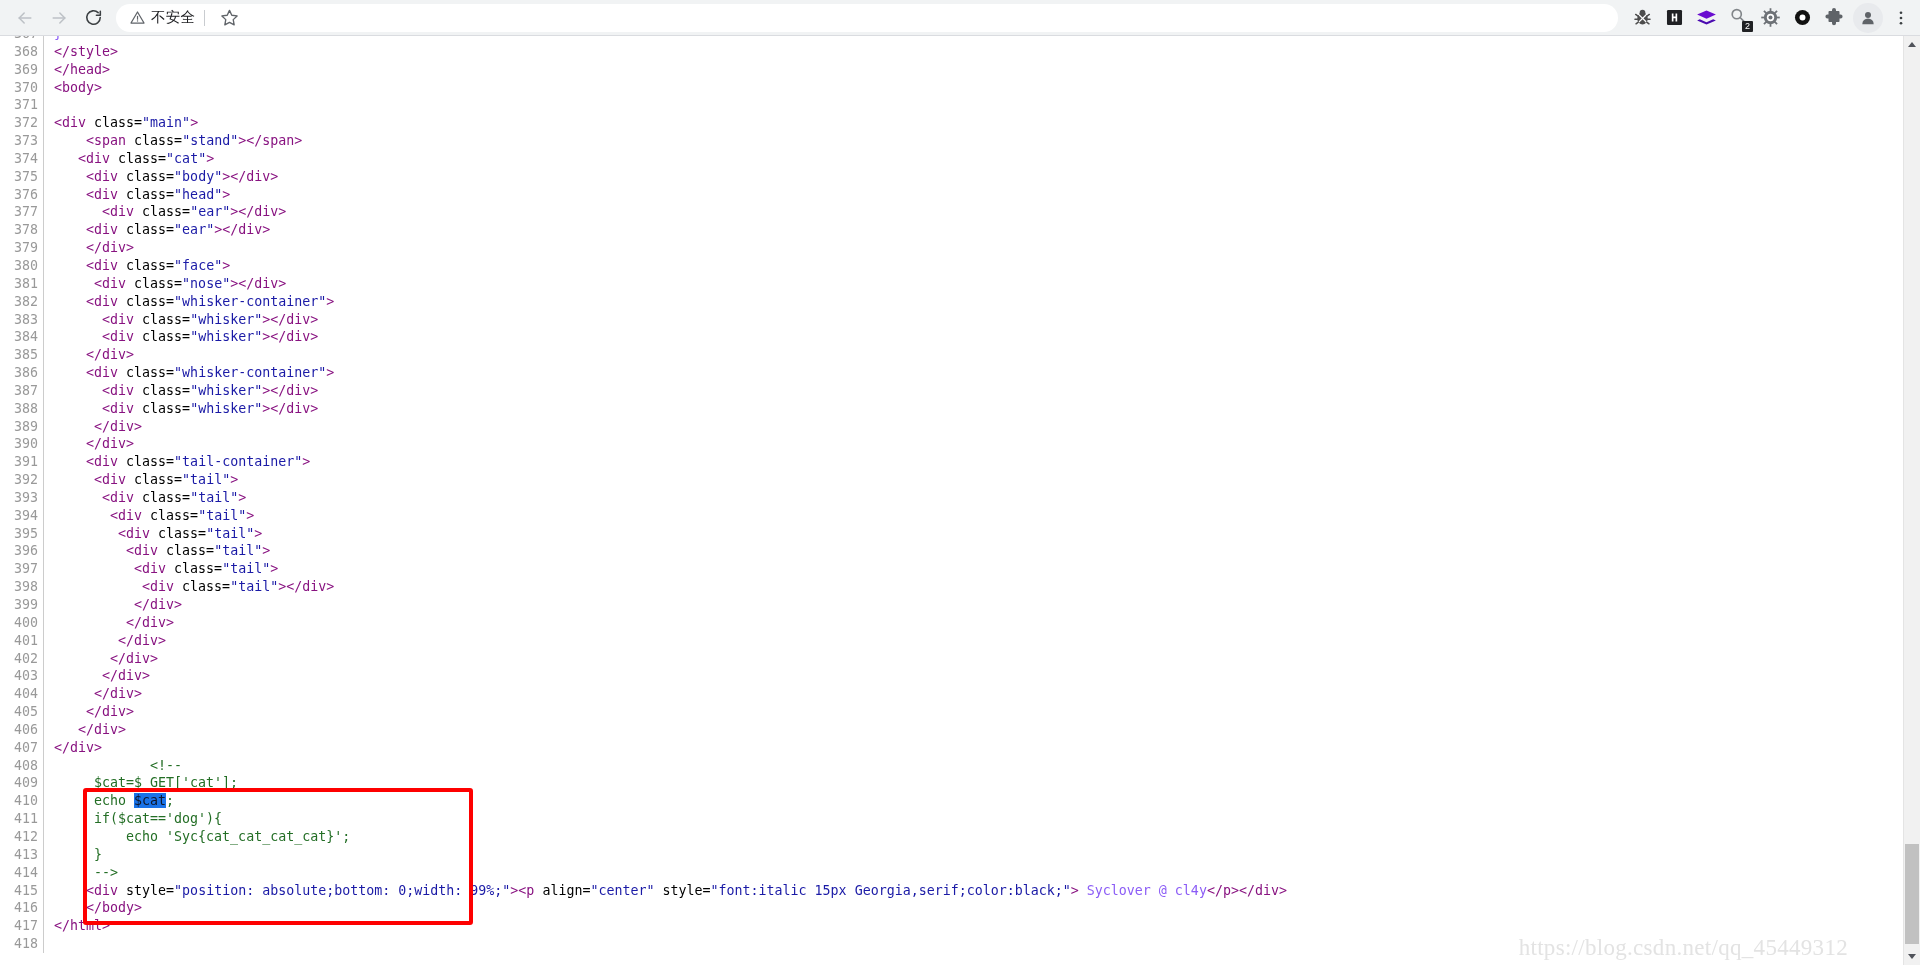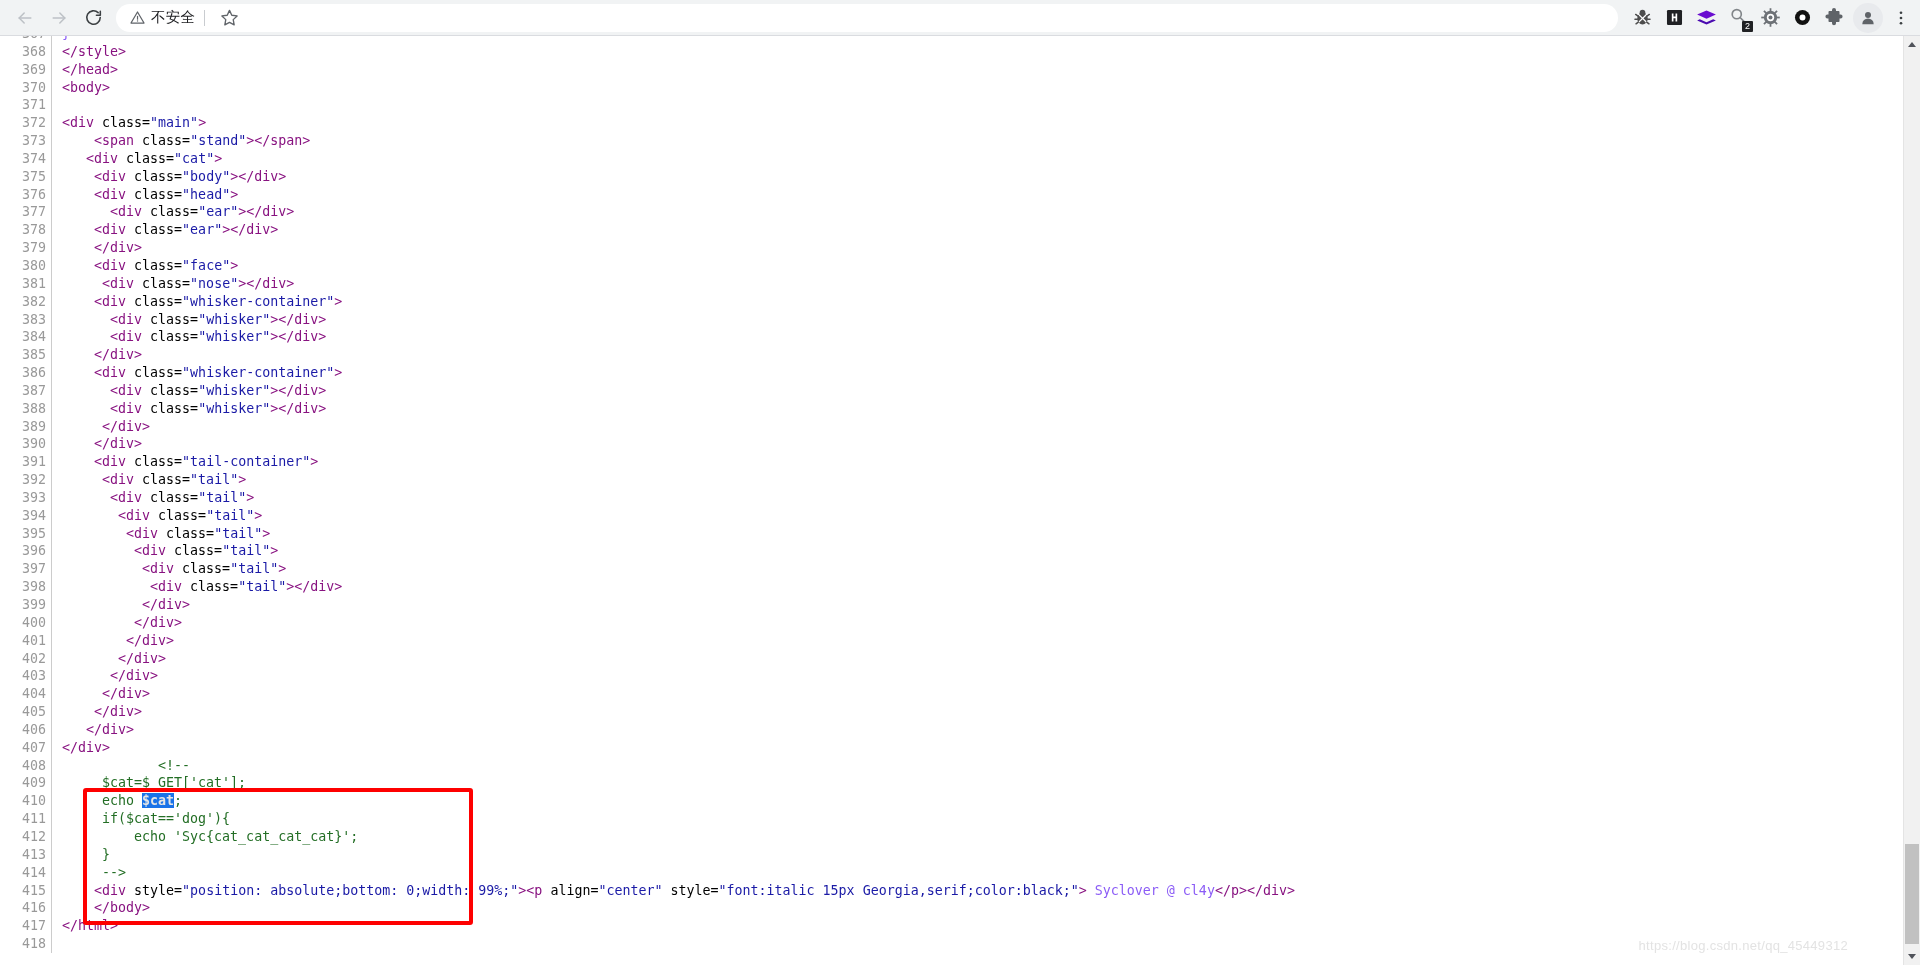--- a/index.html
+++ b/index.html
@@ -117,21 +117,21 @@
   #source-view {
     position: absolute;
     top: 36px; left: 0;
     width: 1920px;
     height: 929px;
     background: #ffffff;
     overflow: hidden;
   }
   #code-table {
     position: absolute;
-    top: -11px; left: 8px;
+    top: -11px; left: 0;
     font-family: "DejaVu Sans Mono", "Liberation Mono", monospace;
     font-size: 13.3px;
     line-height: 17.85px;
     white-space: pre;
     border-collapse: collapse;
   }
   .code-line { display: block; height: 17.85px; white-space: pre; }
   .ln {
     display: inline-block;
     width: 38px;
@@ -149,41 +149,41 @@
     height: 17.85px;
     vertical-align: top;
   }
   .code { display: inline; }
 
   .t  { color: #881280; }  
   .a  { color: #000000; }  
   .v  { color: #1a1aa6; }  
   .c  { color: #236e25; }  
   .x  { color: #8b5cf6; }  
-  .hl { background: #1a73e8; color: #e5e5e5; font-weight: bold; }
+  .hl { background: #1a73e8; color: #0f172a; }
 
   
   #red-box {
     position: absolute;
     left: 83px;
     top: 752px;
     width: 390px;
     height: 137px;
     border: 4px solid #fe0000;
     border-radius: 3px;
     pointer-events: none;
   }
 
   
   #watermark {
     position: absolute;
     right: 72px;
-    bottom: 12px;
-    font-family: Liberation Sans, sans-serif;
-    font-size: 13px;
+    bottom: 4px;
+    font-family: Liberation Serif, serif;
+    font-size: 23px;
     color: #e3e3e3;
     letter-spacing: 0.3px;
     white-space: nowrap;
   }
 
   
   #scrollbar {
     position: absolute;
     top: 36px; right: 0;
     width: 17px;

